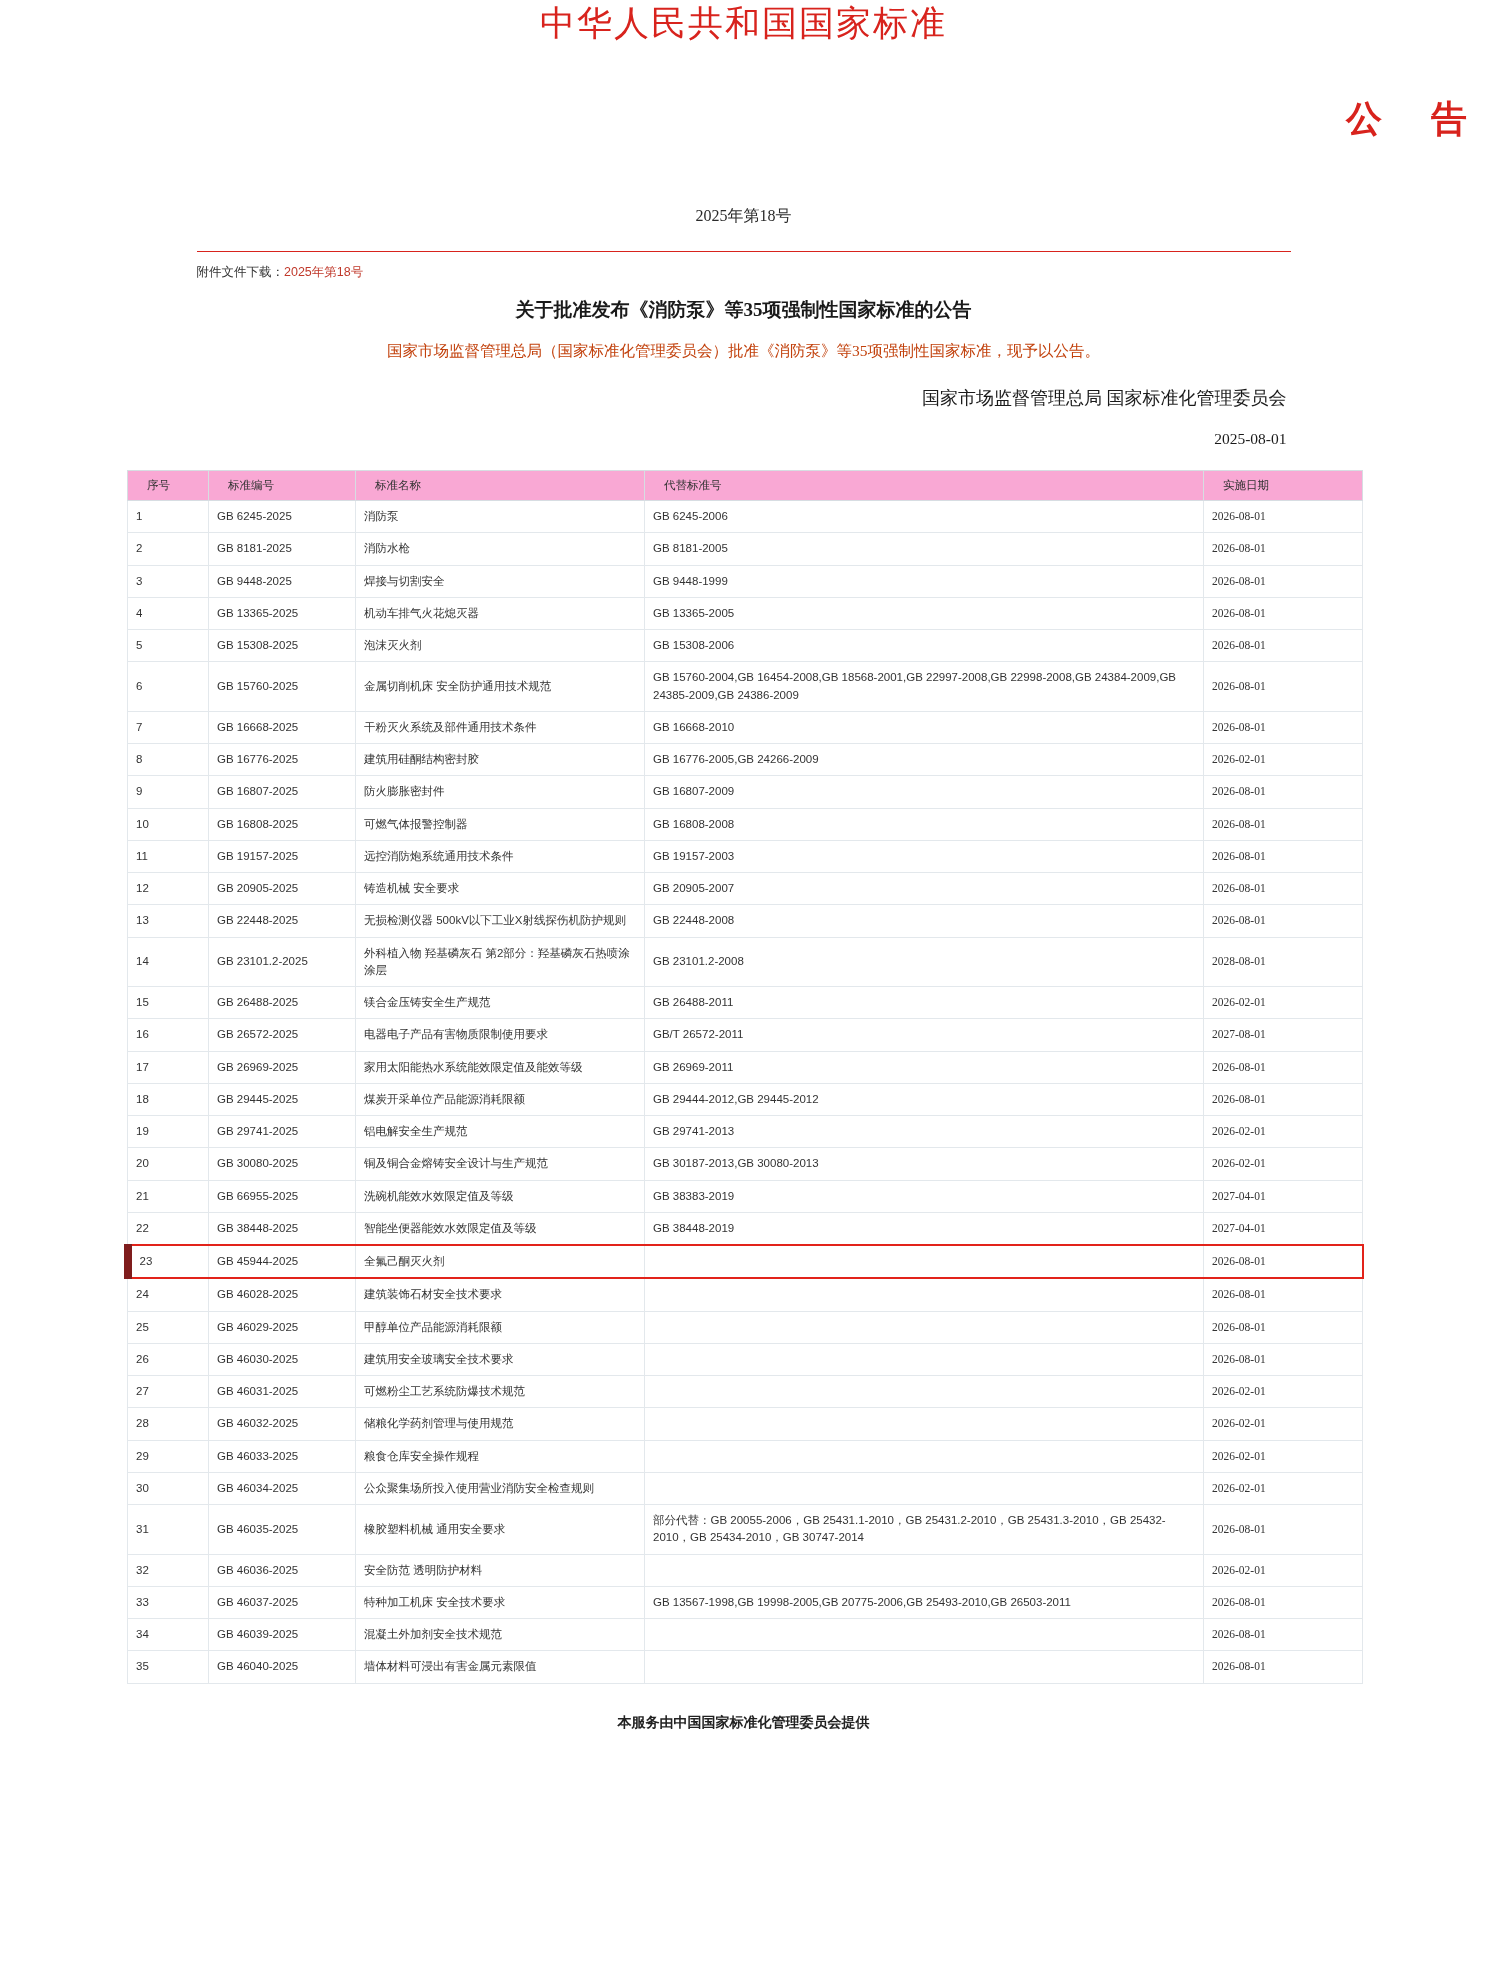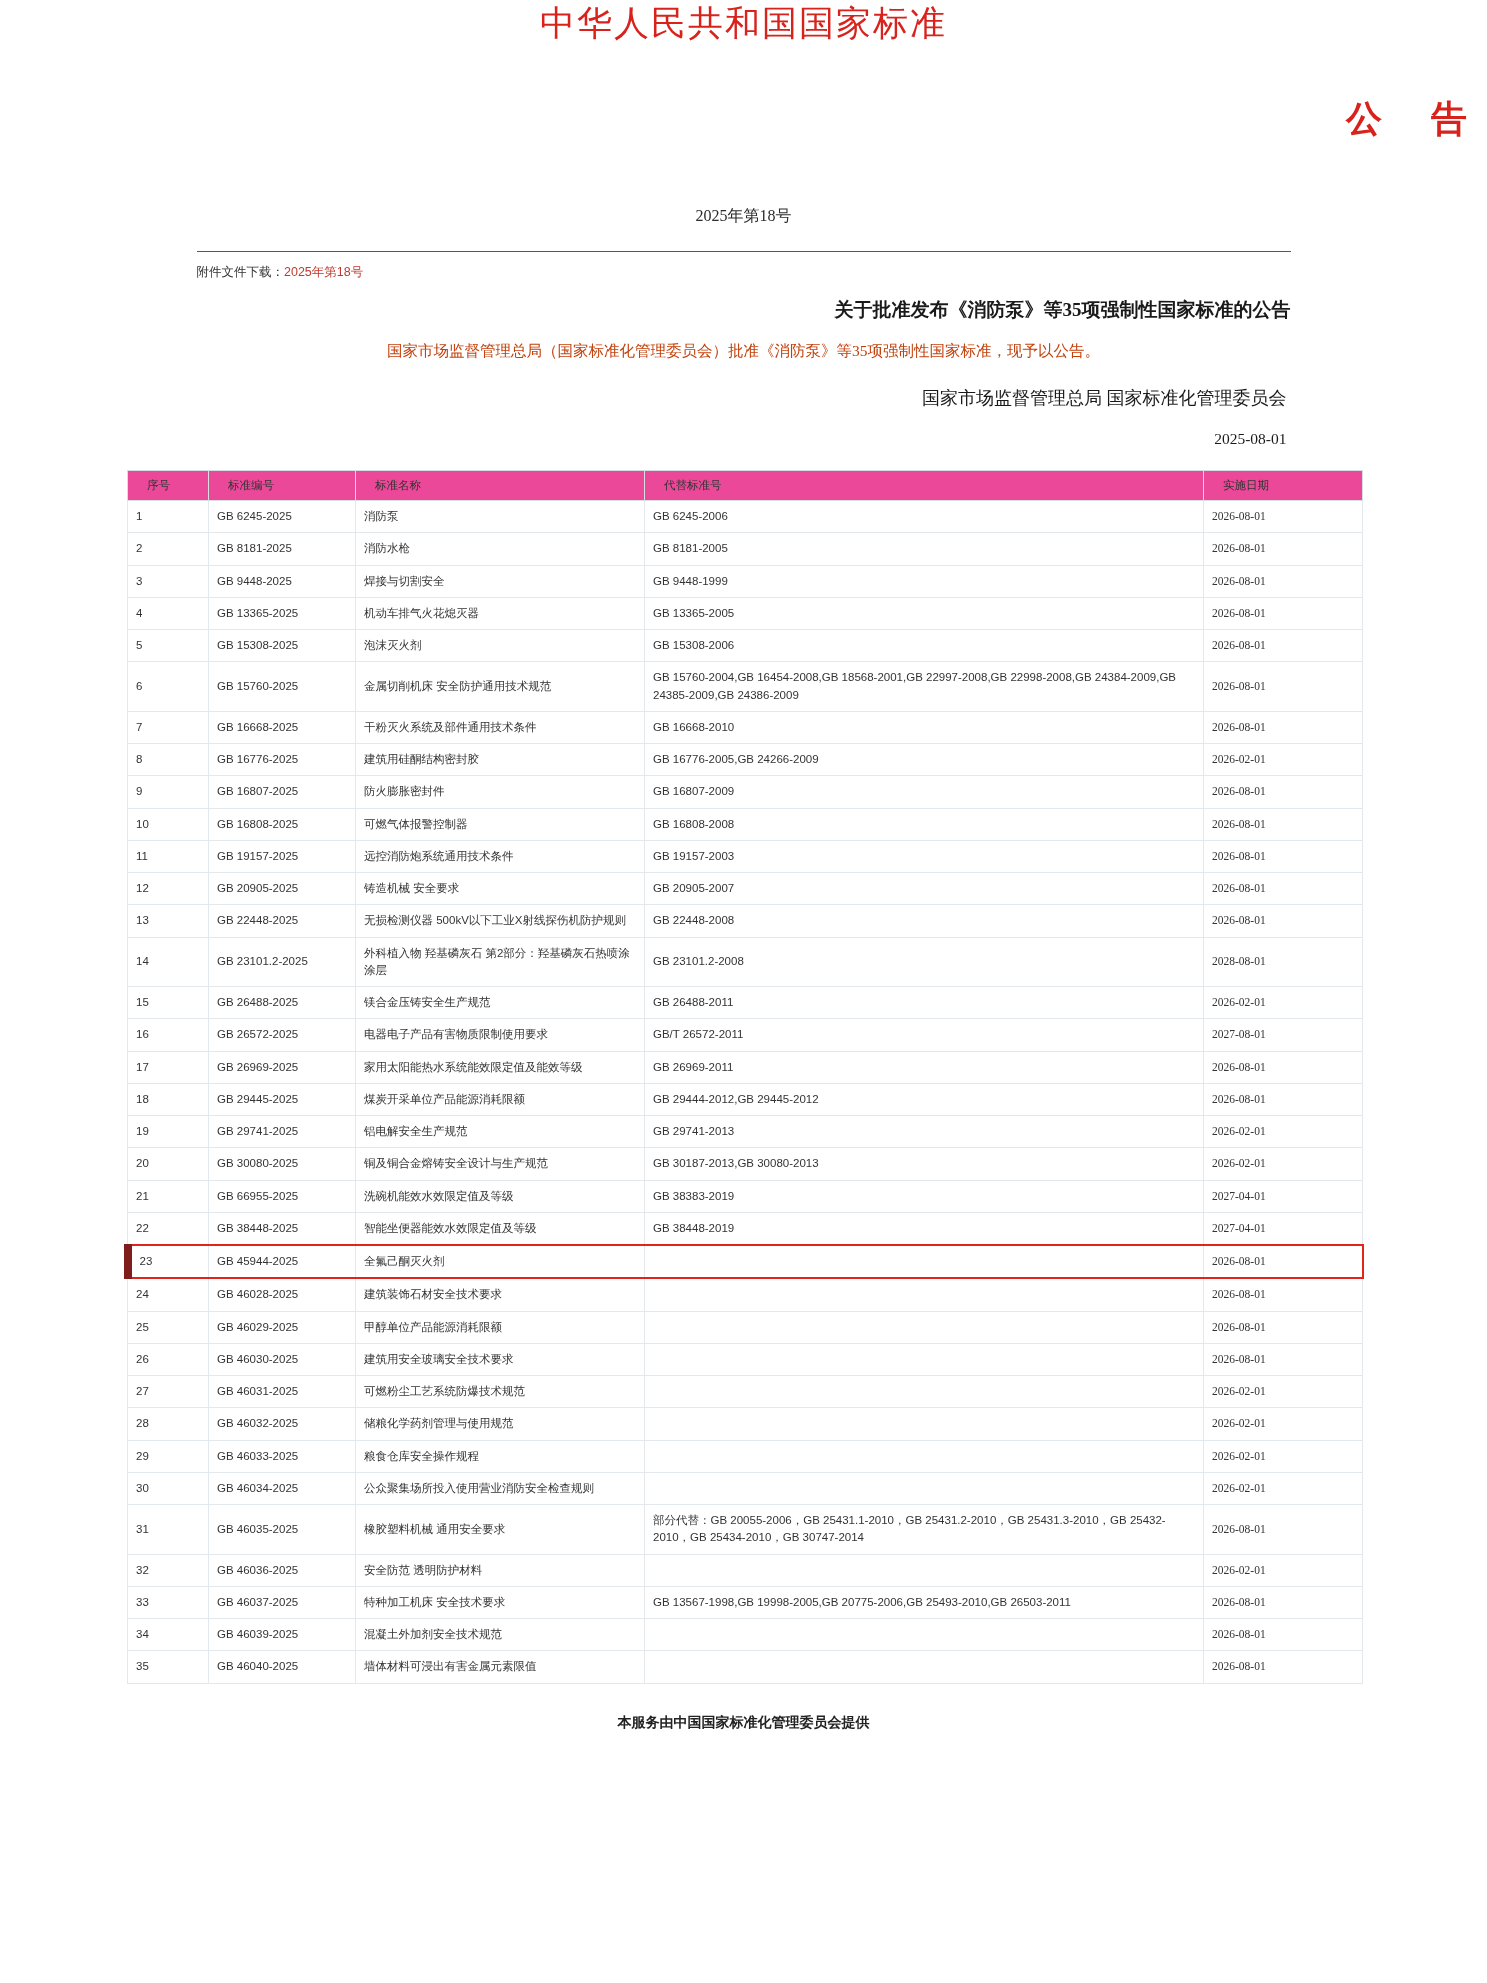--- a/index.html
+++ b/index.html
@@ -55,21 +55,21 @@
     color: #333;
   }
   .attach-row .label { color: #333; }
   .attach-row a {
     color: #c0392b;
     text-decoration: none;
   }
   .doc-title {
     width: 1094px;
     margin: 16px auto 0 auto;
-    text-align: right;
+    text-align: center;
     font-family: "Liberation Serif", serif;
     font-weight: bold;
     font-size: 19px;
     color: #1a1a1a;
   }
   .doc-para {
     width: 1094px;
     margin: 18px auto 0 auto;
     text-align: center;
     font-family: "Liberation Serif", serif;
@@ -95,21 +95,21 @@
     padding-right: 8px;
   }
   table.std-table {
     width: 1094px;
     margin: 22px auto 0 auto;
     border-collapse: collapse;
     table-layout: fixed;
     font-size: 11.5px;
   }
   table.std-table th {
-    background: #ec4899;
+    background: #f9a8d4;
     border: 1px solid #d7dde2;
     font-weight: normal;
     color: #333;
     text-align: left;
     padding: 7px 19px;
     font-size: 11.5px;
   }
   table.std-table td {
     border: 1px solid #e3e8ec;
     padding: 7px 8px;

